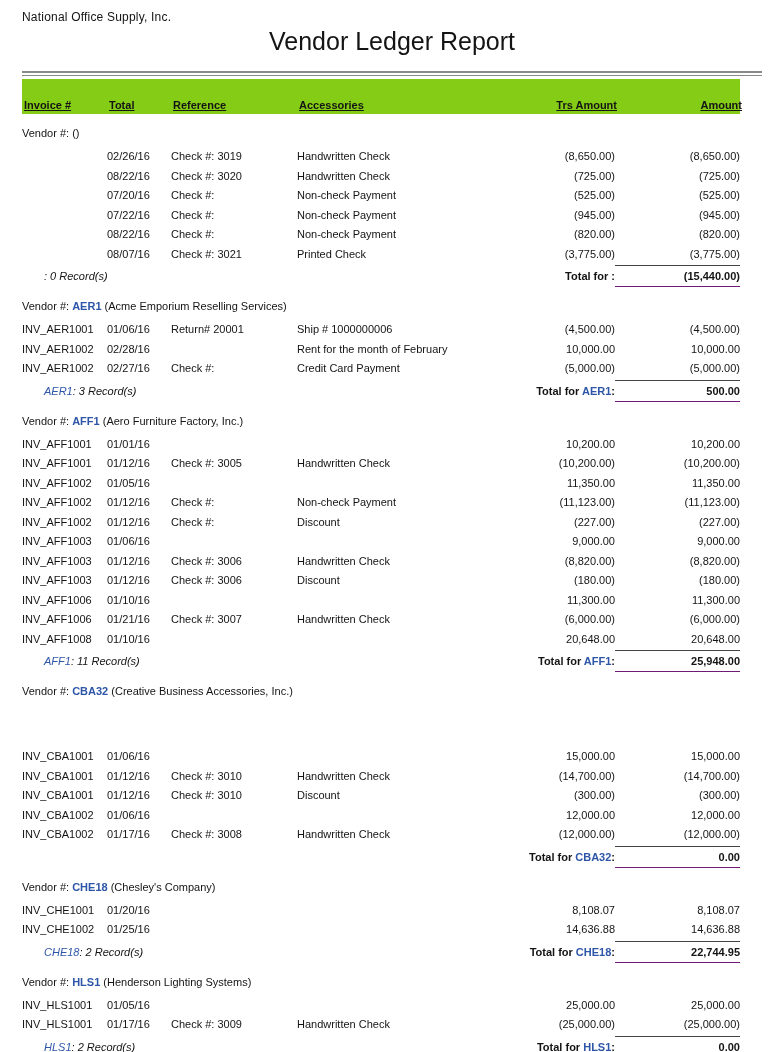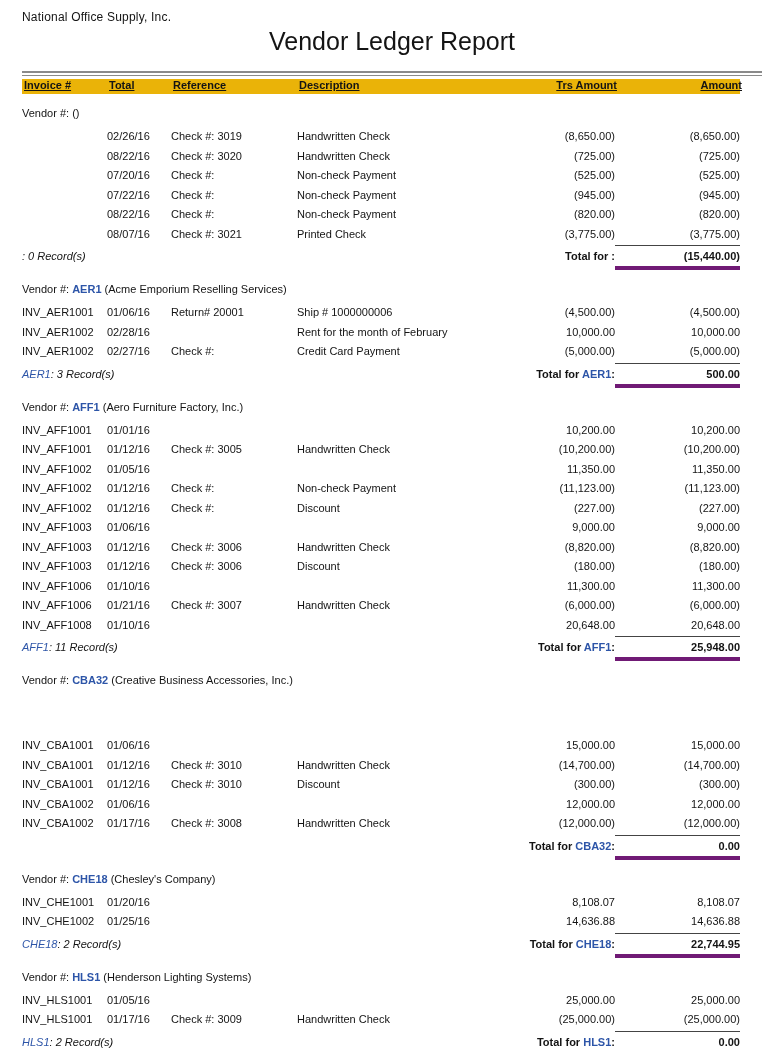--- a/index.html
+++ b/index.html
@@ -12,36 +12,36 @@
   }
   .page { padding:10px 22px 0 22px; }
 
   .company { text-align:left; font-size:12px; letter-spacing:.2px; }
   .title   { text-align:center; font-size:25px; font-weight:400; margin-top:3px; margin-bottom:15px; }
 
   .double-rule { height:5px; border-top:2px solid #8a8a8a; border-bottom:1px solid #8a8a8a; margin-bottom:3px; width:740px; }
 
   .table { width:718px; }
   .row { display:grid; grid-template-columns:85px 64px 126px 196px 122px 125px; align-items:baseline; }
-  .head-row { background:#eab308; padding:0 2px 3px 2px; margin-bottom:8px; }
+  .head-row { background:#84cc16; padding:20px 2px 3px 2px; margin-bottom:8px; }
   .head-row span { font-weight:bold; text-decoration:underline; }
   .c5, .c6 { text-align:right; }
   .data-row { line-height:19.5px; }
 
   .vendor-section { margin-bottom:8px; }
   .vendor-head { margin:12px 0 6px 0; line-height:15px; }
   .vendor-head .lbl { font-weight:normal; }
   .code { color:#2d55a8; font-weight:bold; }
 
   .total-row { line-height:20px; margin-top:1px; }
-  .records { grid-column:1/5; font-style:italic; }
+  .records { grid-column:1/5; font-style:italic;margin-left:22px; }
   .records .code-i { color:#2d55a8; font-style:italic; }
   .total-label { grid-column:5; text-align:right; font-weight:bold; white-space:nowrap; }
   .total-label .code { font-weight:bold; }
-  .total-amt { grid-column:6; text-align:right; font-weight:bold; border-top:1px solid #444; border-bottom:4px solid #701a75; }
+  .total-amt { grid-column:6; text-align:right; font-weight:bold; border-top:1px solid #444; border-bottom:1px solid #701a75; }
 
   .gap { margin-top:48px; }
 
   .report-row { margin-top:2px; }
   .report-row .records { font-weight:bold; }
   .report-amt { border-bottom:3px double #444; }
 </style>
 </head>
 <body>
 
@@ -50,21 +50,21 @@
   <div class="company">National Office Supply, Inc.</div>
   <div class="title">Vendor Ledger Report</div>
 
   <div class="double-rule"></div>
 
   <div class="table">
     <div class="row head-row">
       <span class="c1">Invoice #</span>
       <span class="c2">Total</span>
       <span class="c3">Reference</span>
-      <span class="c4">Description</span>
+      <span class="c4">Accessories</span>
       <span class="c5">Trs Amount</span>
       <span class="c6">Amount</span>
     </div>
 
     <div>
         <div class="vendor-section">
           <div class="vendor-head"><span class="lbl">Vendor #: </span><span class="code"></span><span> ()</span></div>
           <div>
             <div class="row data-row">
               <span class="c1"></span>

